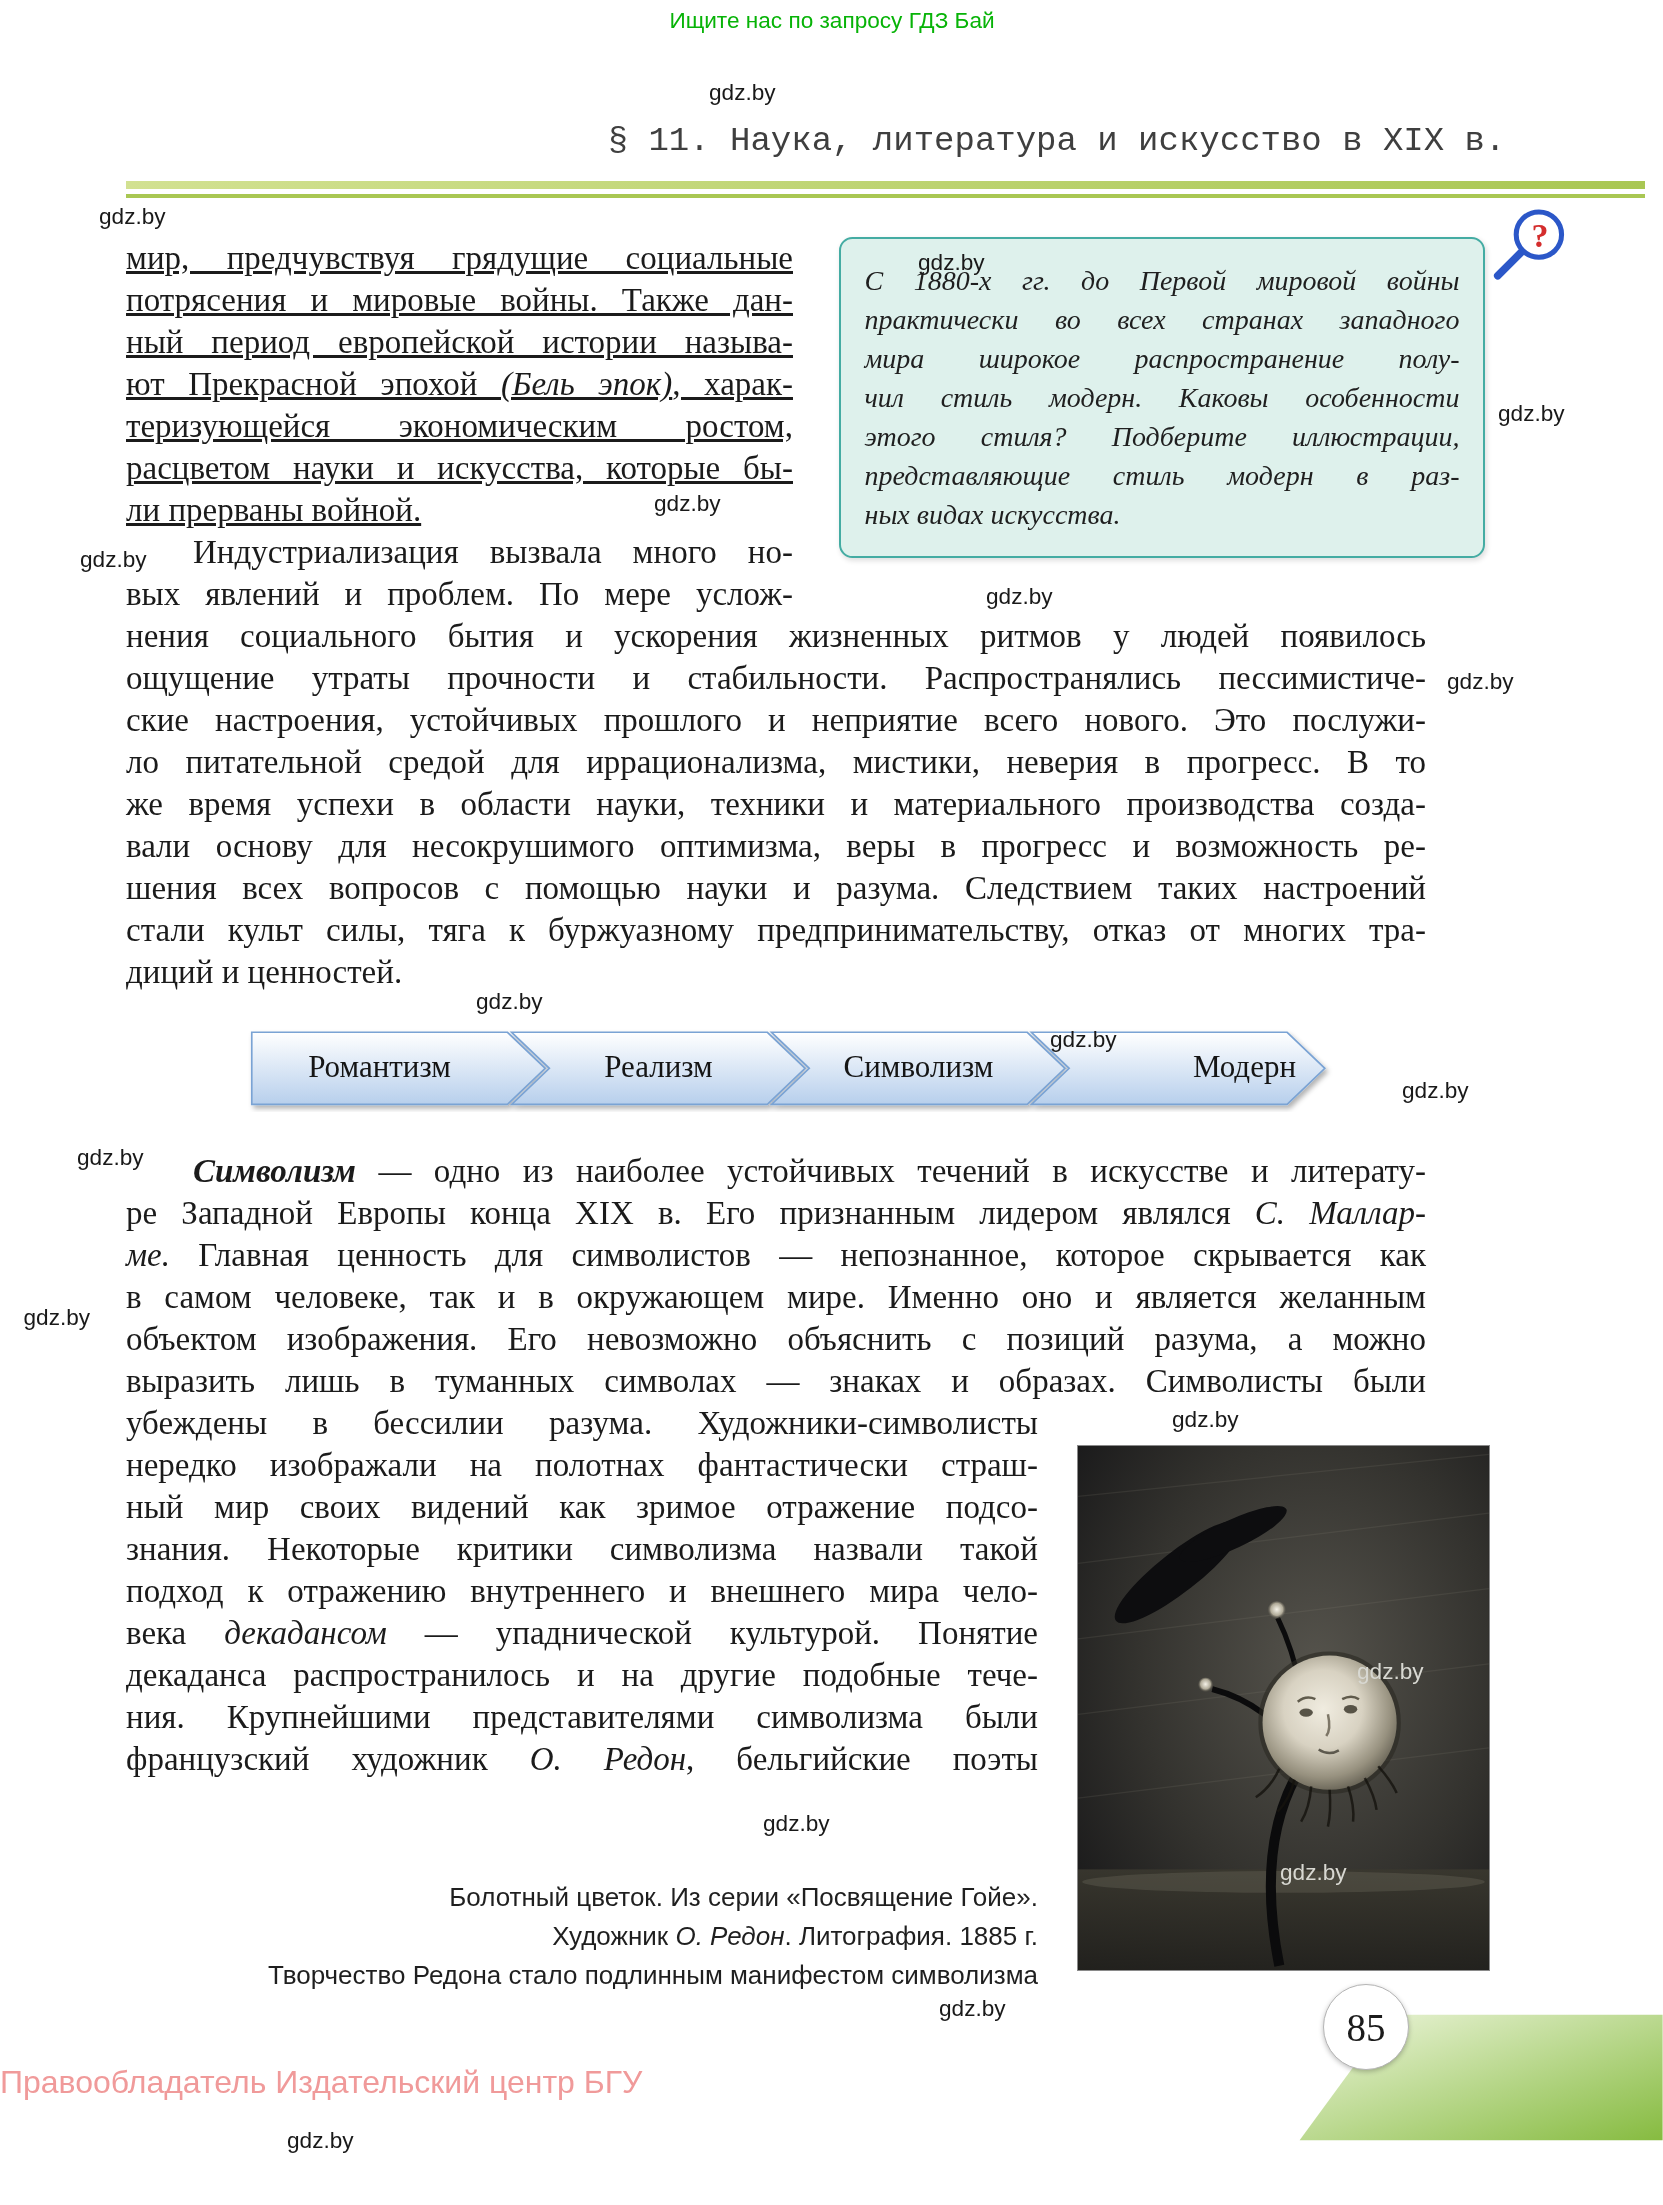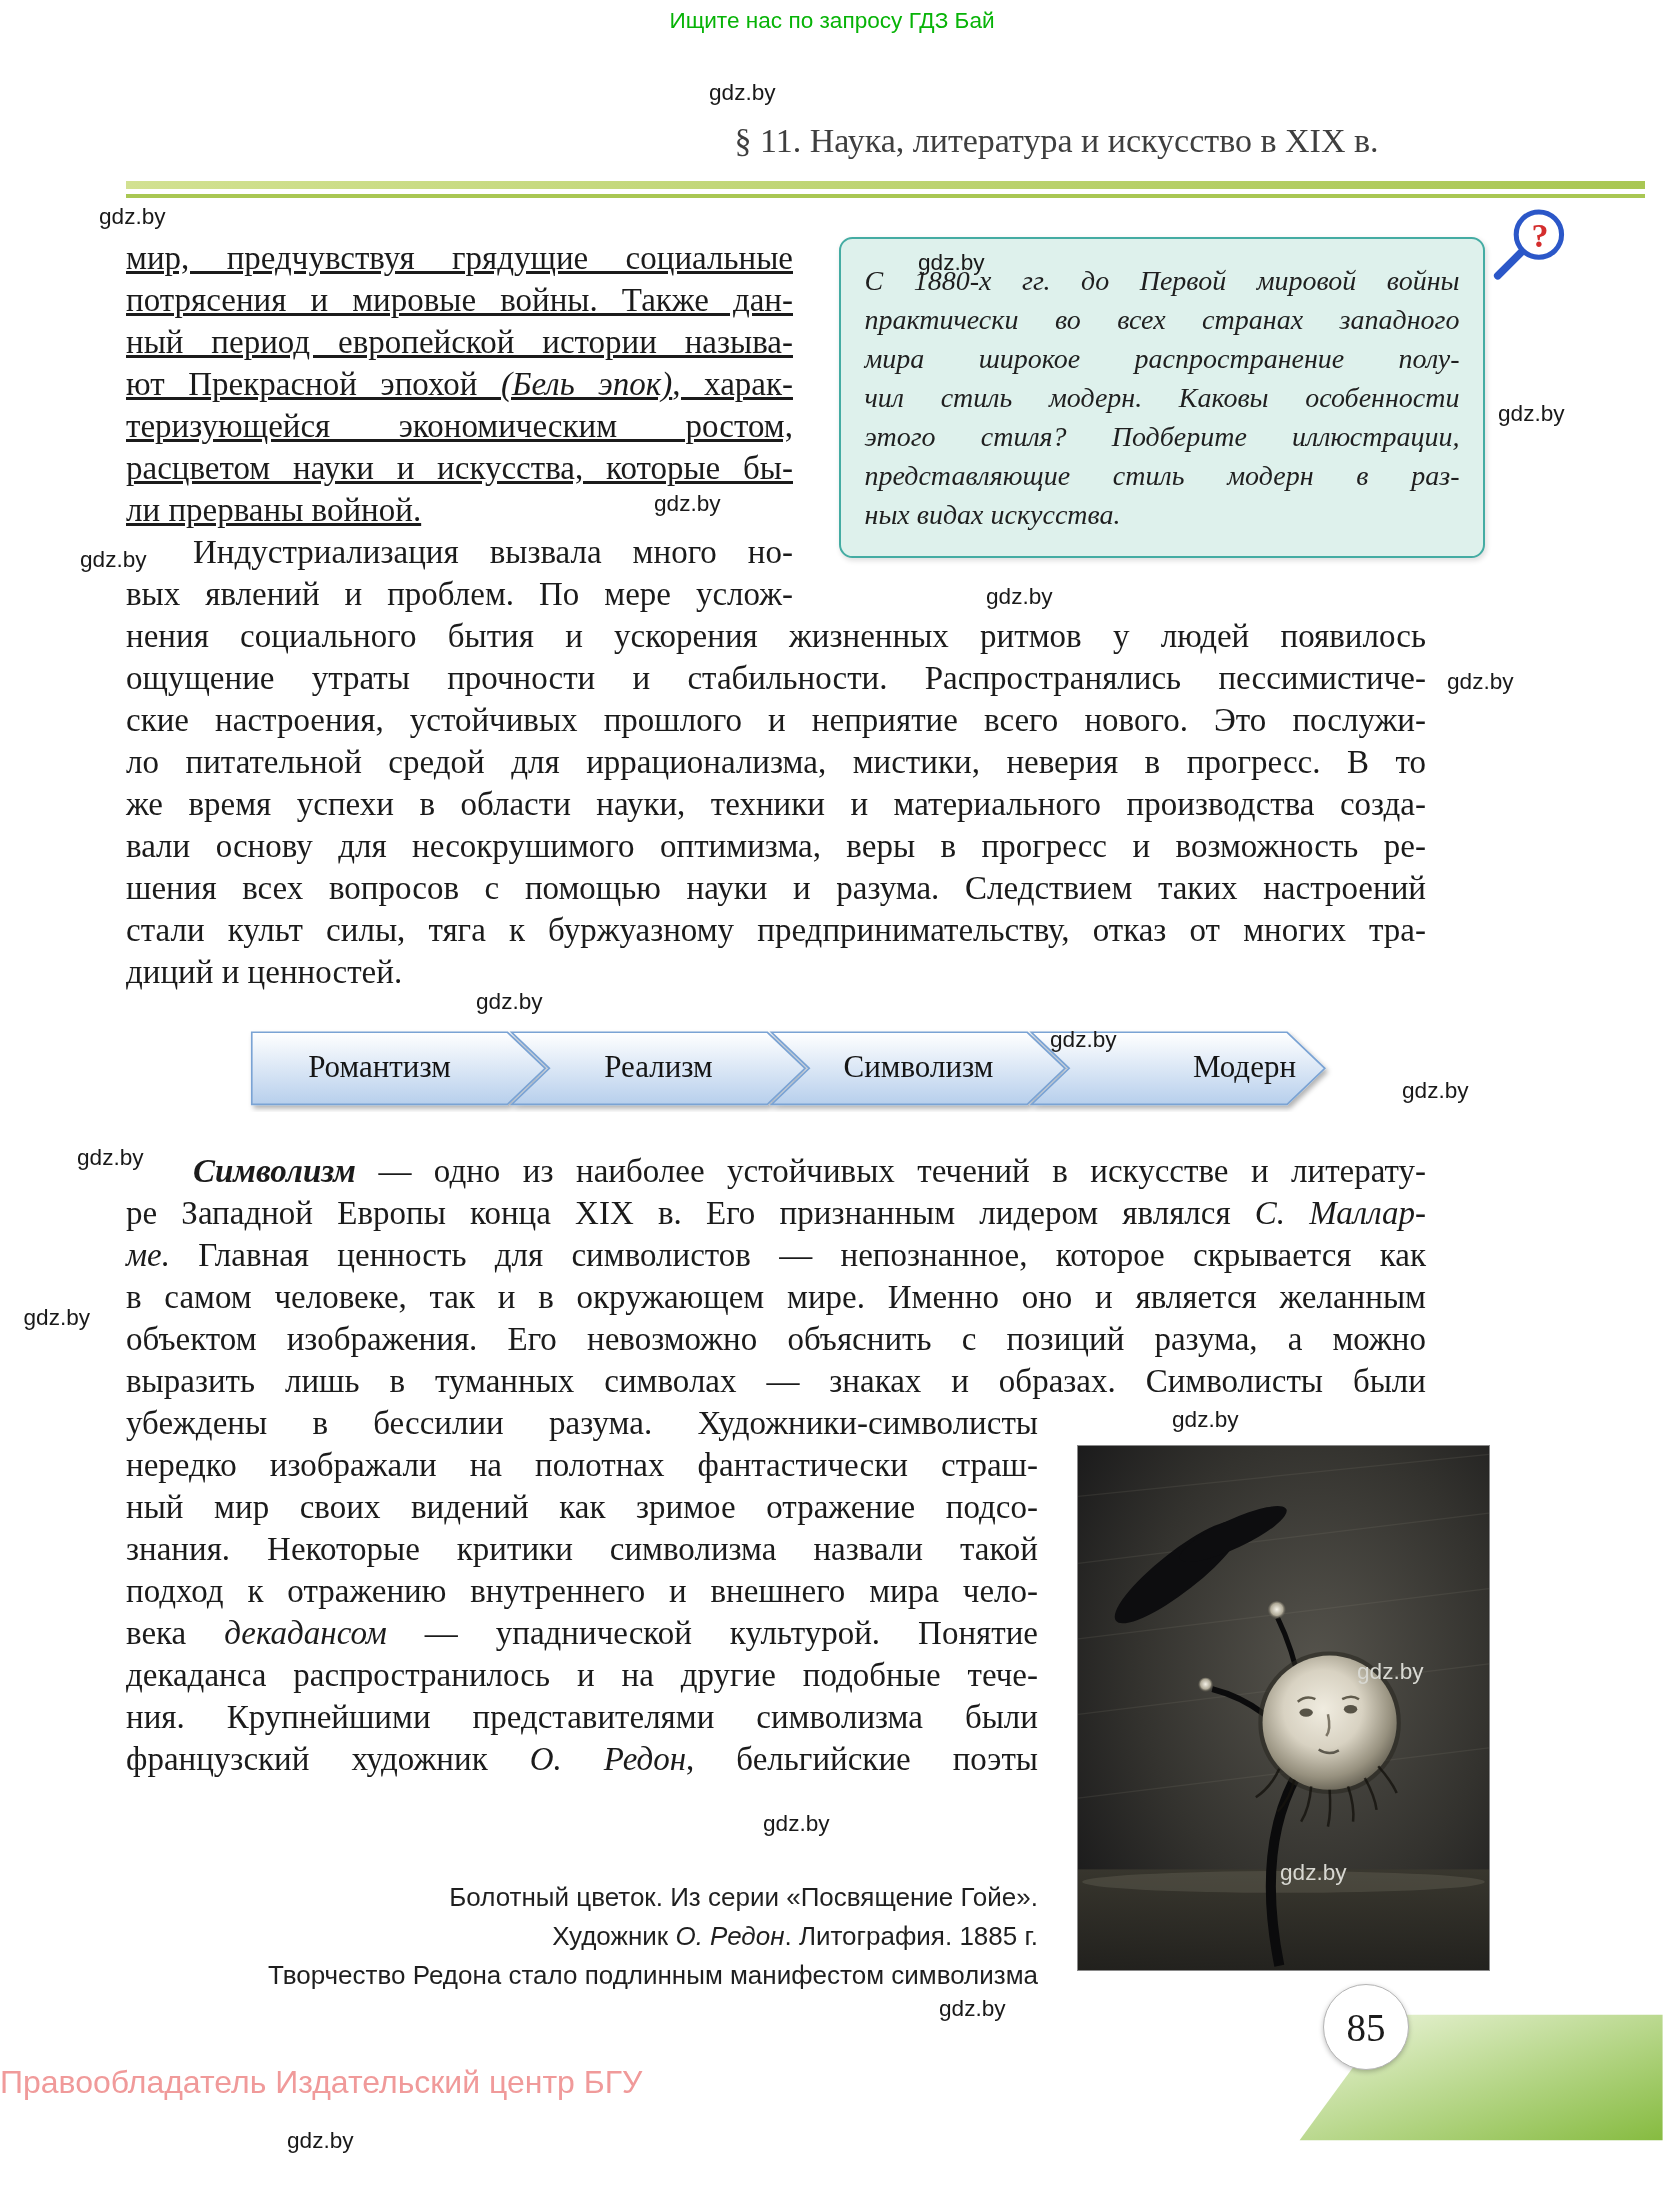--- a/index.html
+++ b/index.html
@@ -3,21 +3,21 @@
 <meta charset="utf-8">
 <style>
   html,body{margin:0;padding:0;background:#ffffff;}
   .page{position:relative;width:1664px;height:2205px;background:#ffffff;overflow:hidden;
         font-family:"Liberation Serif",serif;color:#1b1b1b;}
 
   .promo{position:absolute;top:8.4px;left:0;width:100%;text-align:center;
          font-family:"Liberation Sans",sans-serif;font-size:22.6px;color:#07b307;}
 
   .title{position:absolute;top:122px;left:587px;width:939px;text-align:center;
-         font-family:Liberation Serif, serif;font-size:34px;color:#3f3f3f;}
+         font-family:Liberation Mono, monospace;font-size:34px;color:#3f3f3f;}
 
   .rule1{position:absolute;top:181px;left:126px;width:1519px;height:7.5px;
          background:linear-gradient(90deg,#d2e191,#a9c753);}
   .rule2{position:absolute;top:194px;left:126px;width:1519px;height:4.2px;background:#a9c753;}
 
   .txt{position:absolute;font-size:33px;line-height:42px;}
   .tline{text-align:justify;text-align-last:justify;}
   .tline.endleft{text-align-last:left;}
   .tline.ind{text-indent:67px;}
 

